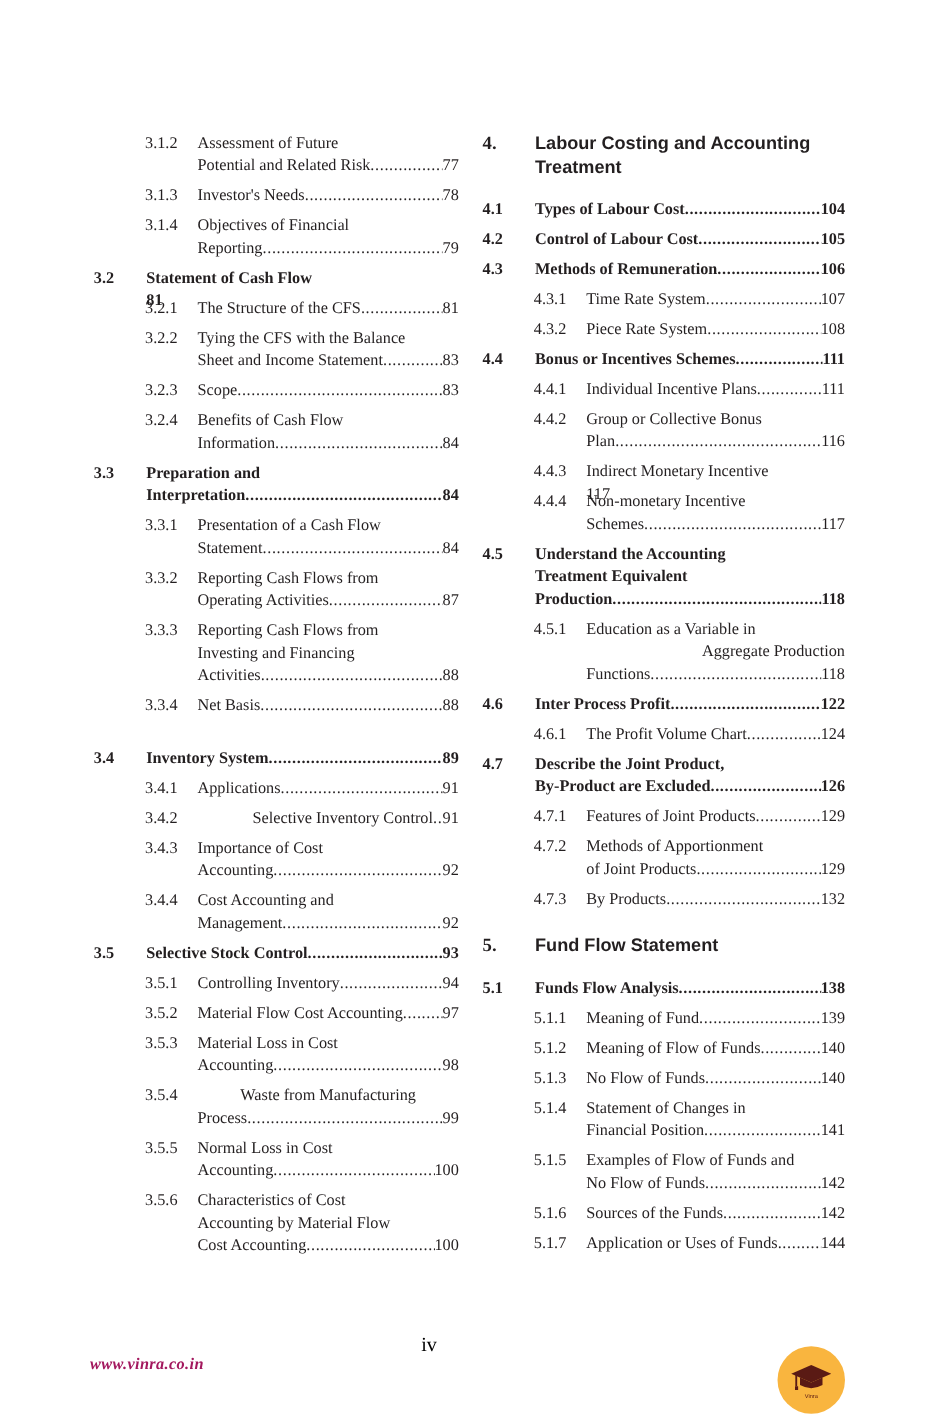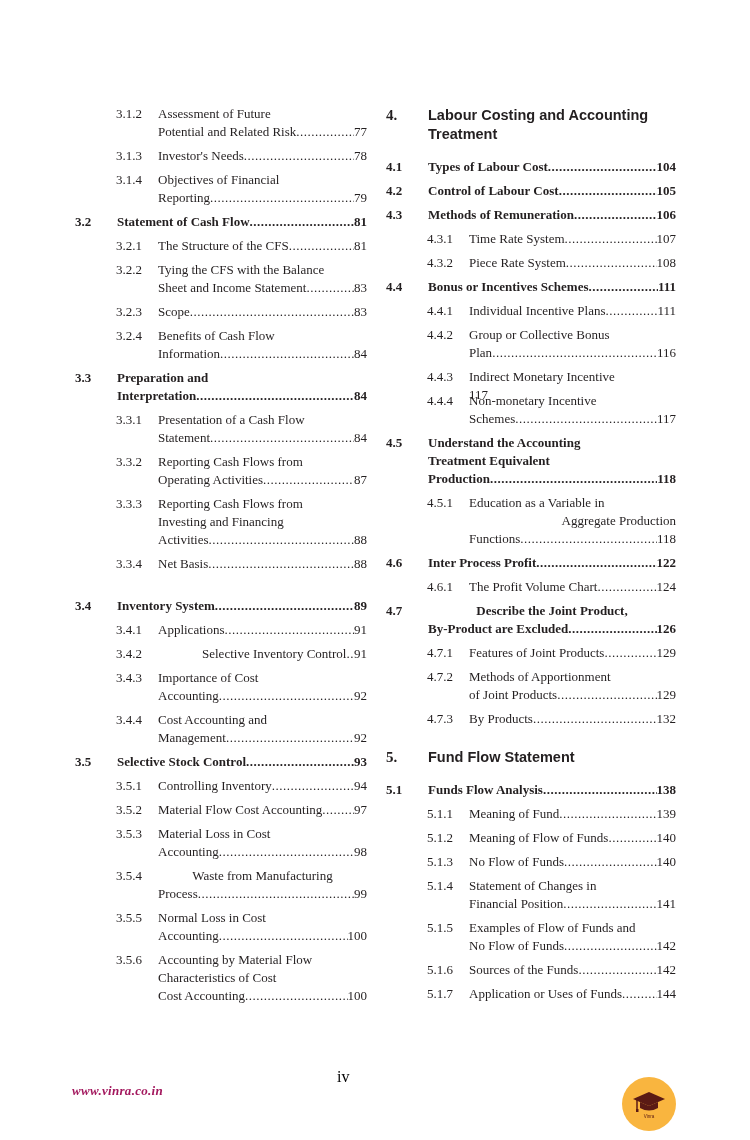--- a/index.html
+++ b/index.html
@@ -71,21 +71,21 @@
         <div class="line" style="height: 18px;">
           <span class="t">Reporting </span>
           <span class="dots"></span>
           <span class="pg">79</span>
         </div>
       </div>
     </div>
     <div class="entry sec" style="top: 213px;">
       <span class="num">3.2</span>
       <div class="title">
-        <div class="line" style="height: 18px;">
+        <div class="line" style="height: 18px; flex-direction: column;">
           <span class="t">Statement of Cash Flow</span>
           <span class="dots"></span>
           <span class="pg">81</span>
         </div>
       </div>
     </div>
     <div class="entry sub" style="top: 237px;">
       <span class="num">3.2.1</span>
       <div class="title">
         <div class="line" style="height: 18px;">
@@ -318,24 +318,24 @@
           <span class="t">Accounting</span>
           <span class="dots"></span>
           <span class="pg">100</span>
         </div>
       </div>
     </div>
     <div class="entry sub" style="top: 951px;">
       <span class="num">3.5.6</span>
       <div class="title">
         <div class="line" style="height: 18px;">
+          <span class="t">Characteristics of Cost</span>
+        </div>
+        <div class="line" style="height: 18px;">
           <span class="t">Accounting by Material Flow</span>
-        </div>
-        <div class="line" style="height: 18px;">
-          <span class="t">Characteristics of Cost</span>
         </div>
         <div class="line" style="height: 18px;">
           <span class="t">Cost Accounting </span>
           <span class="dots"></span>
           <span class="pg">100</span>
         </div>
       </div>
     </div>
   </div>
 <div class="col col-right" id="col-right">
@@ -504,21 +504,21 @@
         <div class="line" style="height: 18px;">
           <span class="t">The Profit Volume Chart</span>
           <span class="dots"></span>
           <span class="pg">124</span>
         </div>
       </div>
     </div>
     <div class="entry sec" style="top: 602px;">
       <span class="num">4.7</span>
       <div class="title">
-        <div class="line" style="height: 18px; justify-content: center;">
+        <div class="line" style="height: 18px;">
           <span class="t">Describe the Joint Product,</span>
         </div>
         <div class="line" style="height: 18px;">
           <span class="t">By-Product are Excluded</span>
           <span class="dots"></span>
           <span class="pg">126</span>
         </div>
       </div>
     </div>
     <div class="entry sub" style="top: 644px;">

